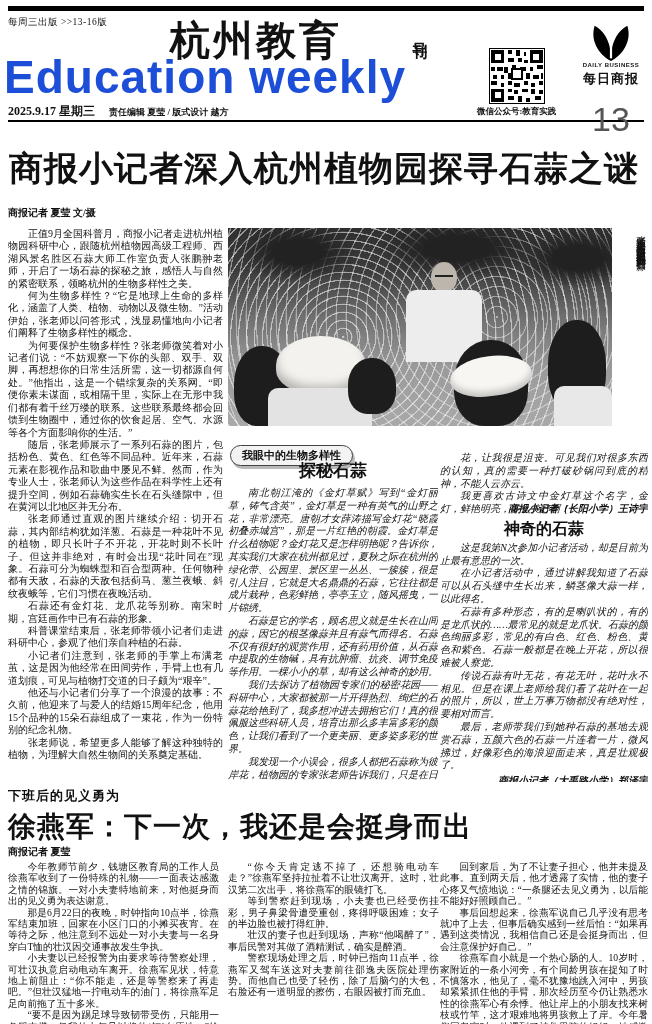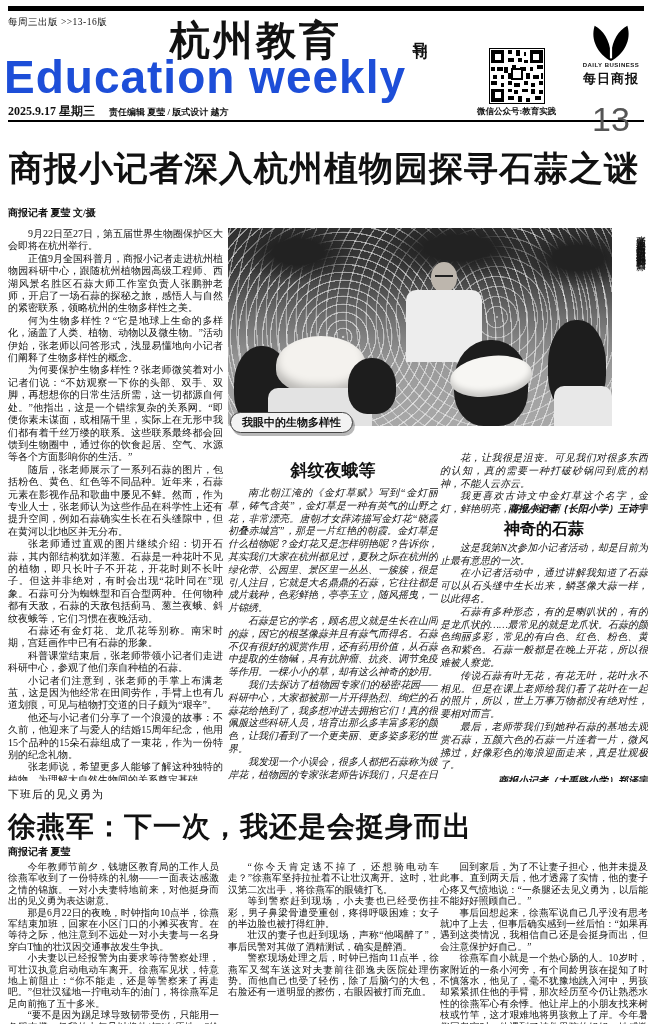--- a/index.html
+++ b/index.html
@@ -56,36 +56,36 @@
   .ph-glasses { width:18px; height:4px; border-top:2px solid #222; left:4px; top:13px; }
   .ph-shirt { background:#ededed; border-radius:10px 10px 0 0; }
   .ph-hair { background:#1d1d1d; border-radius:48% 48% 40% 40%; }
   .ph-hat { background:#f4f2ee; border-radius:50% 50% 42% 42%; box-shadow:inset 0 -8px 10px rgba(0,0,0,.25); }
   .ph-visor { background:#f7f6f3; border-radius:50% 50% 45% 45%; box-shadow:inset 0 -5px 6px rgba(0,0,0,.2); }
   .vcap {
     position:absolute; left:616px; top:228px; width:32px; height:232px;
     writing-mode:vertical-rl; font-size:9.5px; line-height:15px; letter-spacing:1px;
   }
   .badge {
-    position:absolute; left:230px; top:412px; font-size:11px; font-weight:700;
+    position:absolute; left:230px; top:445px; font-size:11px; font-weight:700;
     border:1px solid #444; border-radius:11px; padding:2px 11px; background:#f3f3f3;
     box-shadow:2px 3px 0 rgba(0,0,0,.28); font-family:"Liberation Sans", sans-serif;
   }
   
   .e-title { font-family:"Liberation Sans", sans-serif; font-weight:900; text-align:center; }
   .e1title { position:absolute; left:228px; top:459px; width:210px; font-size:17px; }
   .essaycol { font-size:10px; line-height:12.8px; text-align:justify; overflow:hidden; font-style:italic; }
   .essaycol p { margin:0; text-indent:2em; }
   .col-b { position:absolute; left:228px; top:487px; width:210px; height:294px; }
   .col-c { position:absolute; left:440px; top:452px; width:208px; height:330px; }
   .col-c .author { text-indent:0; text-align:right; font-weight:700; margin-top:-12.8px; }
   .col-c .author2 { text-indent:0; text-align:right; font-weight:700; margin-top:3px; }
   .col-c h3 { font-size:16px; margin:7px 0 6px 0; font-style:normal; }
   
-  .kicker { position:absolute; left:8px; top:787px; font-size:11px; font-weight:400;
+  .kicker { position:absolute; left:8px; top:787px; font-size:13px; font-weight:700;
     font-family:"Liberation Sans", sans-serif; letter-spacing:1px; }
   .headline2 { position:absolute; left:8px; top:808px; font-size:28px; font-weight:900;
     font-family:"Liberation Sans", sans-serif; white-space:nowrap; letter-spacing:1px; }
   .byline2 { position:absolute; left:8px; top:845px; font-size:10px; font-weight:700; }
   .botcol { font-size:9.7px; line-height:11.4px; text-align:justify; overflow:hidden; }
   .botcol p { margin:0; text-indent:2em; }
   .col-d { position:absolute; left:8px;  top:861px; width:211px; height:163px; }
   .col-e { position:absolute; left:228px; top:861px; width:211px; height:163px; }
   .col-f { position:absolute; left:440px; top:861px; width:208px; height:163px; }
 </style>
@@ -163,21 +163,20 @@
     </svg>
     <div class="brand-en">DAILY BUSINESS</div>
     <div class="brand-cn">每日商报</div>
     <div class="pageno">13</div>
   </div>
 
   <div class="headline1">商报小记者深入杭州植物园探寻石蒜之谜</div>
   <div class="byline1">商报记者 夏莹 文/摄</div>
 
   <div class="newscol col-a">
-      <p>9月22日至27日，第五届世界生物圈保护区大会即将在杭州举行。</p>
       <p>正值9月全国科普月，商报小记者走进杭州植物园科研中心，跟随杭州植物园高级工程师、西湖风景名胜区石蒜大师工作室负责人张鹏翀老师，开启了一场石蒜的探秘之旅，感悟人与自然的紧密联系，领略杭州的生物多样性之美。</p>
       <p>何为生物多样性？“它是地球上生命的多样化，涵盖了人类、植物、动物以及微生物。”活动伊始，张老师以问答形式，浅显易懂地向小记者们阐释了生物多样性的概念。</p>
       <p>为何要保护生物多样性？张老师微笑着对小记者们说：“不妨观察一下你的头部、双手、双脚，再想想你的日常生活所需，这一切都源自何处。”他指出，这是一个错综复杂的关系网。“即便你素未谋面，或相隔千里，实际上在无形中我们都有着千丝万缕的联系。这些联系最终都会回馈到生物圈中，通过你的饮食起居、空气、水源等各个方面影响你的生活。”</p>
       <p>随后，张老师展示了一系列石蒜的图片，包括粉色、黄色、红色等不同品种。近年来，石蒜元素在影视作品和歌曲中屡见不鲜。然而，作为专业人士，张老师认为这些作品在科学性上还有提升空间，例如石蒜确实生长在石头缝隙中，但在黄河以北地区并无分布。</p>
       <p>张老师通过直观的图片继续介绍：切开石蒜，其内部结构犹如洋葱。石蒜是一种花叶不见的植物，即只长叶子不开花，开花时则不长叶子。但这并非绝对，有时会出现“花叶同在”现象。石蒜可分为蜘蛛型和百合型两种。任何物种都有天敌，石蒜的天敌包括蓟马、葱兰夜蛾、斜纹夜蛾等，它们习惯在夜晚活动。</p>
       <p>石蒜还有金灯花、龙爪花等别称。南宋时期，宫廷画作中已有石蒜的形象。</p>
       <p>科普课堂结束后，张老师带领小记者们走进科研中心，参观了他们亲自种植的石蒜。</p>
       <p>小记者们注意到，张老师的手掌上布满老茧，这是因为他经常在田间劳作，手臂上也有几道划痕，可见与植物打交道的日子颇为“艰辛”。</p>
       <p>他还与小记者们分享了一个浪漫的故事：不久前，他迎来了与爱人的结婚15周年纪念，他用15个品种的15朵石蒜组成了一束花，作为一份特别的纪念礼物。</p>
       <p>张老师说，希望更多人能够了解这种独特的植物，为理解大自然生物间的关系奠定基础。</p>
@@ -197,21 +196,21 @@
     <div class="ph-hair" style="left:226px; top:112px; width:74px; height:86px;"></div>
     <div class="ph-visor" style="left:222px; top:128px; width:82px; height:40px; transform:rotate(-7deg);"></div>
     <div class="ph-hair" style="left:320px; top:92px; width:58px; height:92px;"></div>
     <div class="ph-shirt" style="left:326px; top:158px; width:58px; height:40px; background:#e8e8e8;"></div>
     <div class="ph-hair" style="left:120px; top:130px; width:48px; height:56px;"></div>
   </div>
   <div class="vcap">张老师带着小记者在植物园科研中心实地讲解他们种植的石蒜。</div>
 
   <div class="badge">我眼中的生物多样性</div>
 
-  <div class="e-title e1title">斜纹夜蛾等</div>
+  <div class="e-title e1title">探秘石蒜</div>
   <div class="essaycol col-b">
       <p>南北朝江淹的《金灯草赋》写到“金灯丽草，铸气含英”，金灯草是一种有英气的山野之花，非常漂亮。唐朝才女薛涛描写金灯花“晓霞初叠赤城宫”，那是一片红艳的朝霞。金灯草是什么植物呢？金灯花又是怎样明艳呢？告诉你，其实我们大家在杭州都见过，夏秋之际在杭州的绿化带、公园里、景区里一丛丛、一簇簇，很是引人注目，它就是大名鼎鼎的石蒜，它往往都是成片栽种，色彩鲜艳，亭亭玉立，随风摇曳，一片锦绣。</p>
       <p>石蒜是它的学名，顾名思义就是生长在山间的蒜，因它的根茎像蒜并且有蒜气而得名。石蒜不仅有很好的观赏作用，还有药用价值，从石蒜中提取的生物碱，具有抗肿瘤、抗炎、调节免疫等作用。一棵小小的草，却有这么神奇的妙用。</p>
       <p>我们去探访了植物园专家们的秘密花园——科研中心，大家都被那一片开得热烈、绚烂的石蒜花给艳到了，我多想冲进去拥抱它们！真的很佩服这些科研人员，培育出那么多丰富多彩的颜色，让我们看到了一个更美丽、更多姿多彩的世界。</p>
       <p>我发现一个小误会，很多人都把石蒜称为彼岸花，植物园的专家张老师告诉我们，只是在日本文化中把那种很鲜红的、花如菊花形的石蒜称为彼岸花，其余的都不叫这个名字，并且在我们中国也没有这个文化传统。可我回家上网查资料，很多介绍石蒜的后面都标注别名彼岸</p>
     </div>
 
   <div class="essaycol col-c">
     <div>
         <p>花，让我很是沮丧。可见我们对很多东西的认知，真的需要一种打破砂锅问到底的精神，不能人云亦云。</p>

